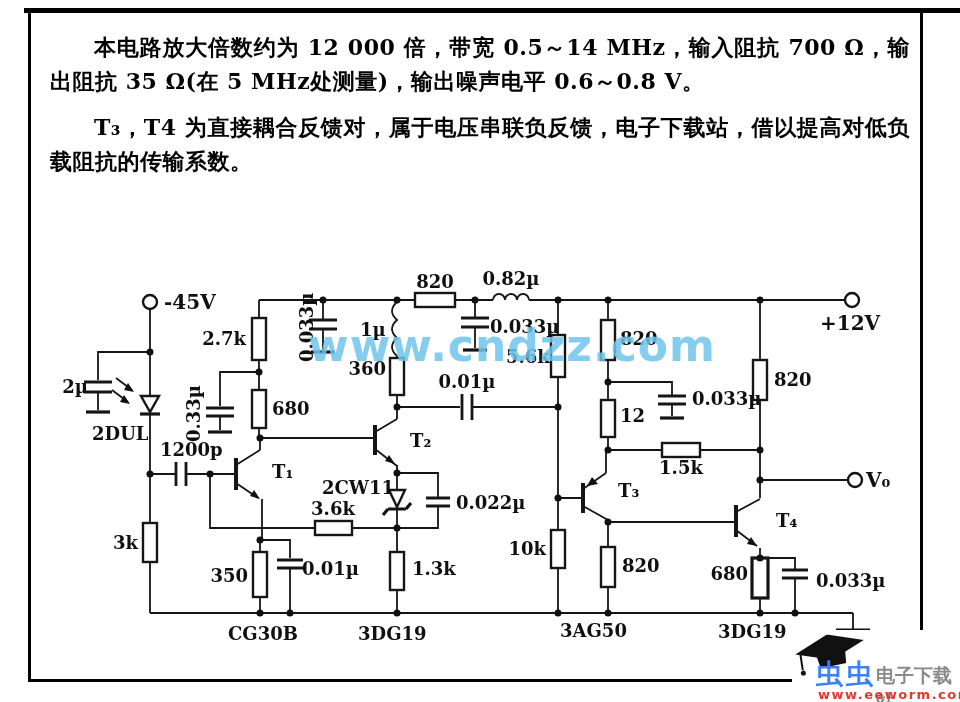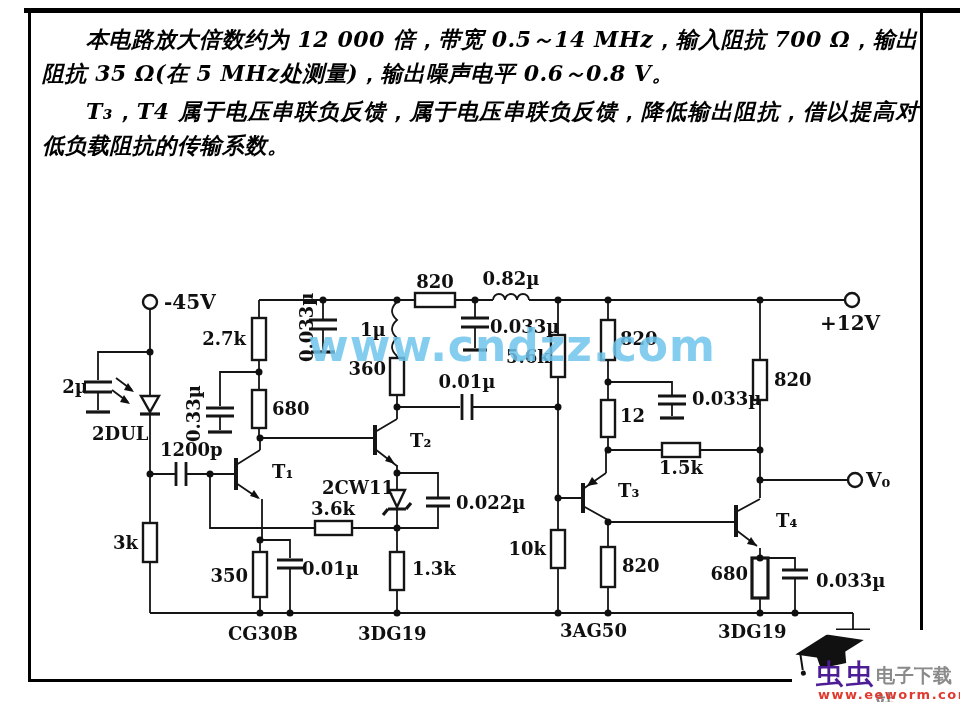--- a/index.html
+++ b/index.html
@@ -2,55 +2,55 @@
 <html><head>
 <meta charset="utf-8">
 <style>
   html,body{margin:0;padding:0;background:#e8e8e8;}
   #page{position:relative;width:960px;height:702px;background:#ffffff;overflow:hidden;
         font-family:"DejaVu Serif","Liberation Serif",serif;}
   .border{position:absolute;background:#000;}
   #paragraphs{position:absolute;left:38px;top:18px;width:884px;
       font-size:22px;font-weight:bold;line-height:34px;letter-spacing:.5px;
       color:#000;text-align:justify;}
-  #paragraphs p{margin:4px;text-indent:2em;font-style:italic;}
+  #paragraphs p{margin:12px;text-indent:2em;}
   svg text{font-family:"DejaVu Serif","Liberation Serif",serif;font-weight:bold;fill:#101010;font-size:18px;}
   svg .big{font-size:20px;}
   svg .wire{stroke:#151515;stroke-width:1.8;fill:none;}
   svg .comp{stroke:#151515;stroke-width:2.4;fill:#ffffff;}
   svg .plate{stroke:#151515;stroke-width:2.8;fill:none;}
   svg .thick{stroke:#151515;stroke-width:3.2;fill:none;}
   svg .bar4{stroke:#151515;stroke-width:4;fill:none;}
   svg .dot{fill:#101010;stroke:none;}
   svg .blk{fill:#101010;stroke:none;}
   #watermark{position:absolute;left:308px;top:320px;
       font-family:"DejaVu Sans","Liberation Sans",sans-serif;
       font-size:44px;font-weight:bold;color:rgba(110,196,236,.85);letter-spacing:1px;}
   #logo{position:absolute;left:792px;top:630px;width:168px;height:72px;background:#fff;}
   #logo .brand{position:absolute;left:24px;top:26px;font-size:27px;font-weight:bold;
-      color:#4c1d95;letter-spacing:3px;font-family:"DejaVu Sans","Liberation Sans",sans-serif;}
+      color:#3b82f6;letter-spacing:3px;font-family:"DejaVu Sans","Liberation Sans",sans-serif;}
   #logo .site{position:absolute;left:84px;top:33px;font-size:19px;font-weight:bold;
       color:#8a8a8a;font-family:"DejaVu Sans","Liberation Sans",sans-serif;}
   #logo .url{position:absolute;left:26px;top:57px;font-size:13px;font-weight:bold;
       color:#e03a2f;letter-spacing:1.5px;font-family:"DejaVu Sans","Liberation Sans",sans-serif;}
   #logo svg.cap{position:absolute;left:2px;top:4px;transform:rotate(-12deg);}
 </style>
 </head>
 <body>
 
 <div id="page">
 
   <div class="border" style="left:24px;top:8px;width:936px;height:5px;"></div>
   <div class="border" style="left:28px;top:12px;width:3px;height:668px;"></div>
   <div class="border" style="left:920px;top:12px;width:3px;height:645px;"></div>
   <div class="border" style="left:28px;top:679px;width:894px;height:3px;"></div>
 
   <div id="paragraphs">
     <p>本电路放大倍数约为 12 000 倍，带宽 0.5～14 MHz，输入阻抗 700 Ω，输出阻抗 35 Ω(在 5 MHz处测量)，输出噪声电平 0.6～0.8 V。</p>
-    <p>T₃，T4 属于电压串联负反馈，属于电压串联负反馈，降低输出阻抗，借以提高对低负载阻抗的传输系数。</p>
+    <p>T₃，T4 为直接耦合反馈对，属于电压串联负反馈，电子下载站，借以提高对低负载阻抗的传输系数。</p>
   </div>
 
   <svg width="960" height="702" viewBox="0 0 960 702" style="position:absolute;left:0;top:0;">
 
     <path class="wire" d="
       M259,300 H415 M455,300 H493 M529,300 H845
       M150,309 V352 M150,352 H98 V380 M98,392 V410
       M150,352 V396 M150,414 V523 M150,562 V613
       M150,613 H853 M853,613 V629
       M259,300 V318 M259,360 V390 M259,428 V438

